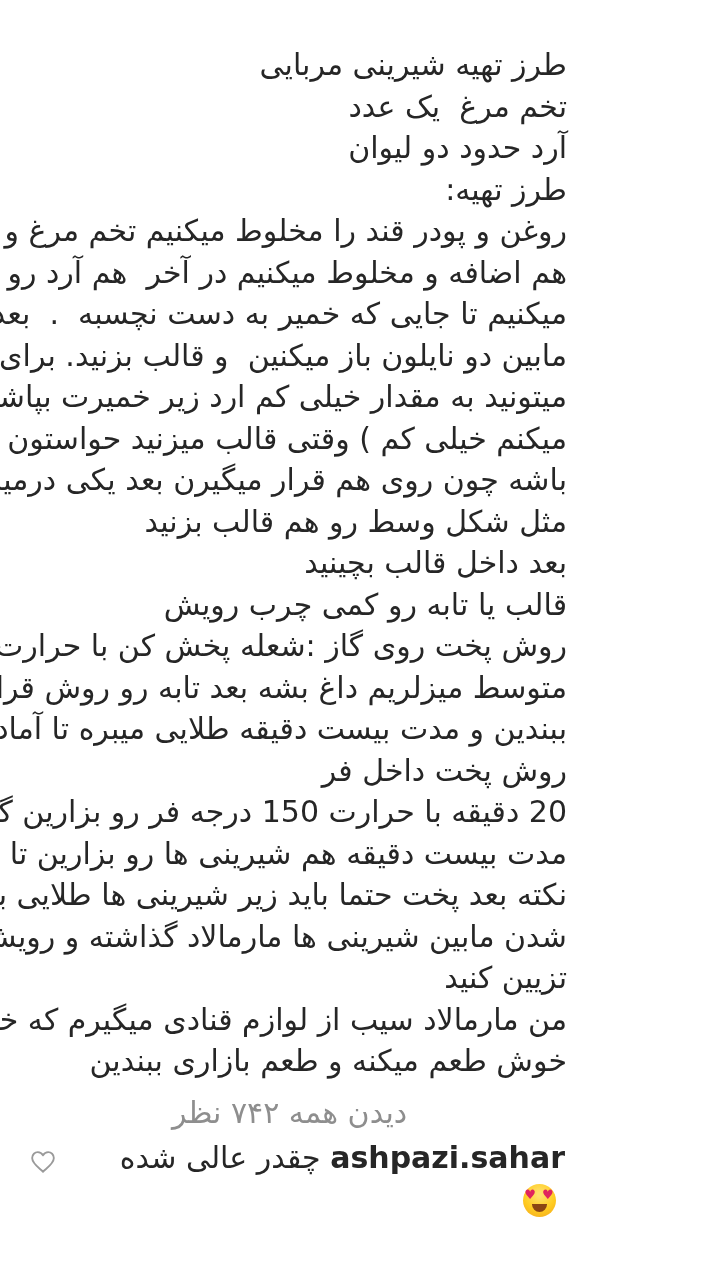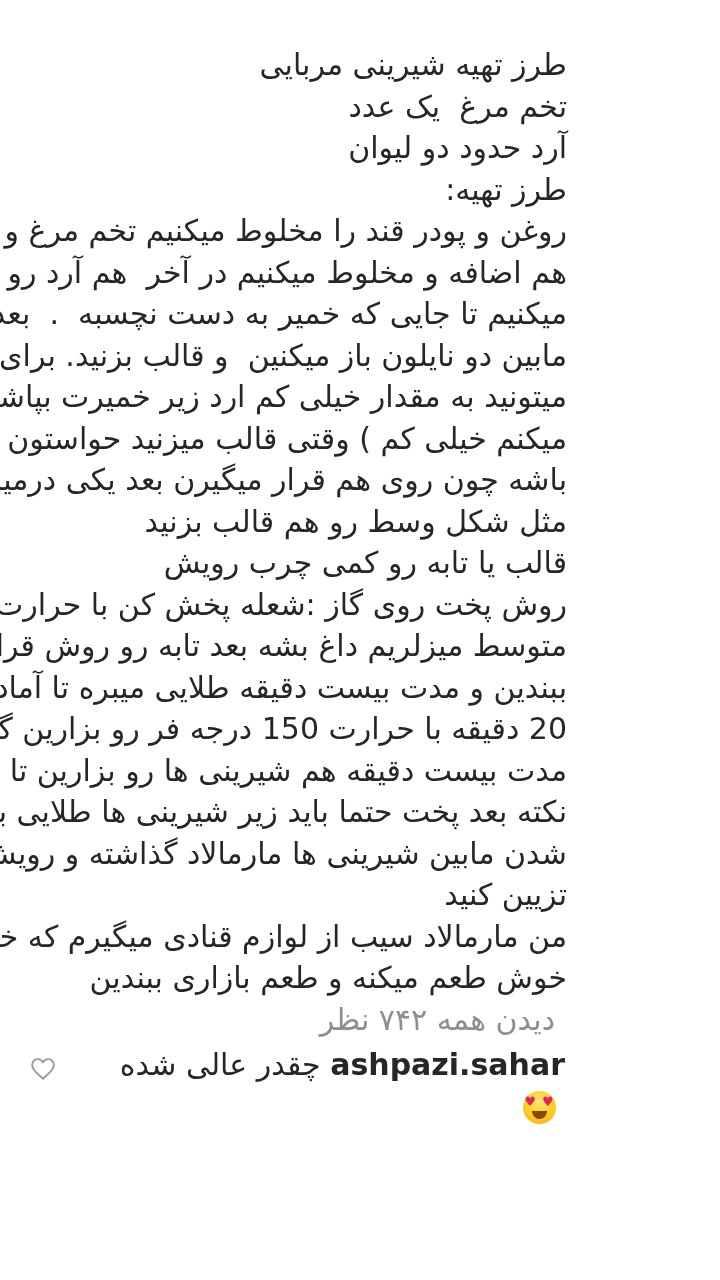--- a/index.html
+++ b/index.html
@@ -26,23 +26,23 @@
     font-size: 30px;
     line-height: 41.5px;
     font-weight: 400;
   }
   .caption-line {
     white-space: pre;
   }
   
   .view-comments {
     direction: rtl;
-    text-align: right;
+    text-align: center;
     padding: 0 24px;
-    margin-top: 1px;
+    margin-top: 11px;
     color: #8e8e8e;
     font-size: 30px;
     line-height: 40px;
     cursor: pointer;
   }
   
   .comment-row {
     position: relative;
     direction: rtl;
     text-align: right;
@@ -116,24 +116,26 @@
       <div class="caption-line">آرد حدود دو لیوان</div>
       <div class="caption-line">طرز تهیه:</div>
       <div class="caption-line">روغن و پودر قند را مخلوط میکنیم تخم مرغ و بکینگ پودر رو</div>
       <div class="caption-line">هم اضافه و مخلوط میکنیم در آخر  هم آرد رو کم کم اضافه</div>
       <div class="caption-line">میکنیم تا جایی که خمیر به دست نچسبه  .  بعد خمیر را روی</div>
       <div class="caption-line">مابین دو نایلون باز میکنین  و قالب بزنید. برای قالب زدن هم</div>
       <div class="caption-line">میتونید به مقدار خیلی کم ارد زیر خمیرت بپاشی (بازم تاکید</div>
       <div class="caption-line">میکنم خیلی کم ) وقتی قالب میزنید حواستون باشه تعداد زوج</div>
       <div class="caption-line">باشه چون روی هم قرار میگیرن بعد یکی درمیان با ته ماسوره</div>
       <div class="caption-line">مثل شکل وسط رو هم قالب بزنید</div>
+      <div class="caption-line">بعد داخل قالب بچینید</div>
       <div class="caption-line">قالب یا تابه رو کمی چرب رویش</div>
       <div class="caption-line">روش پخت روی گاز :شعله پخش کن با حرارت ملایم روی شعله</div>
       <div class="caption-line">متوسط میزلریم داغ بشه بعد تابه رو روش قرار بدین درش رو</div>
       <div class="caption-line">ببندین و مدت بیست دقیقه طلایی میبره تا آماده بشه</div>
+      <div class="caption-line">روش پخت داخل فر</div>
       <div class="caption-line">20 دقیقه با حرارت 150 درجه فر رو بزارین گرم بشه. بعد</div>
       <div class="caption-line">مدت بیست دقیقه هم شیرینی ها رو بزارین تا بپزه</div>
       <div class="caption-line">نکته بعد پخت حتما باید زیر شیرینی ها طلایی بشه بعد از خنک</div>
       <div class="caption-line">شدن مابین شیرینی ها مارمالاد گذاشته و رویش رو با شکلات</div>
       <div class="caption-line">تزیین کنید</div>
       <div class="caption-line">من مارمالاد سیب از لوازم قنادی میگیرم که خیلی شیرینی رو</div>
       <div class="caption-line">خوش طعم میکنه و طعم بازاری ببندین</div>
     </div>
 
   <div class="view-comments">دیدن همه ۷۴۲ نظر</div>

